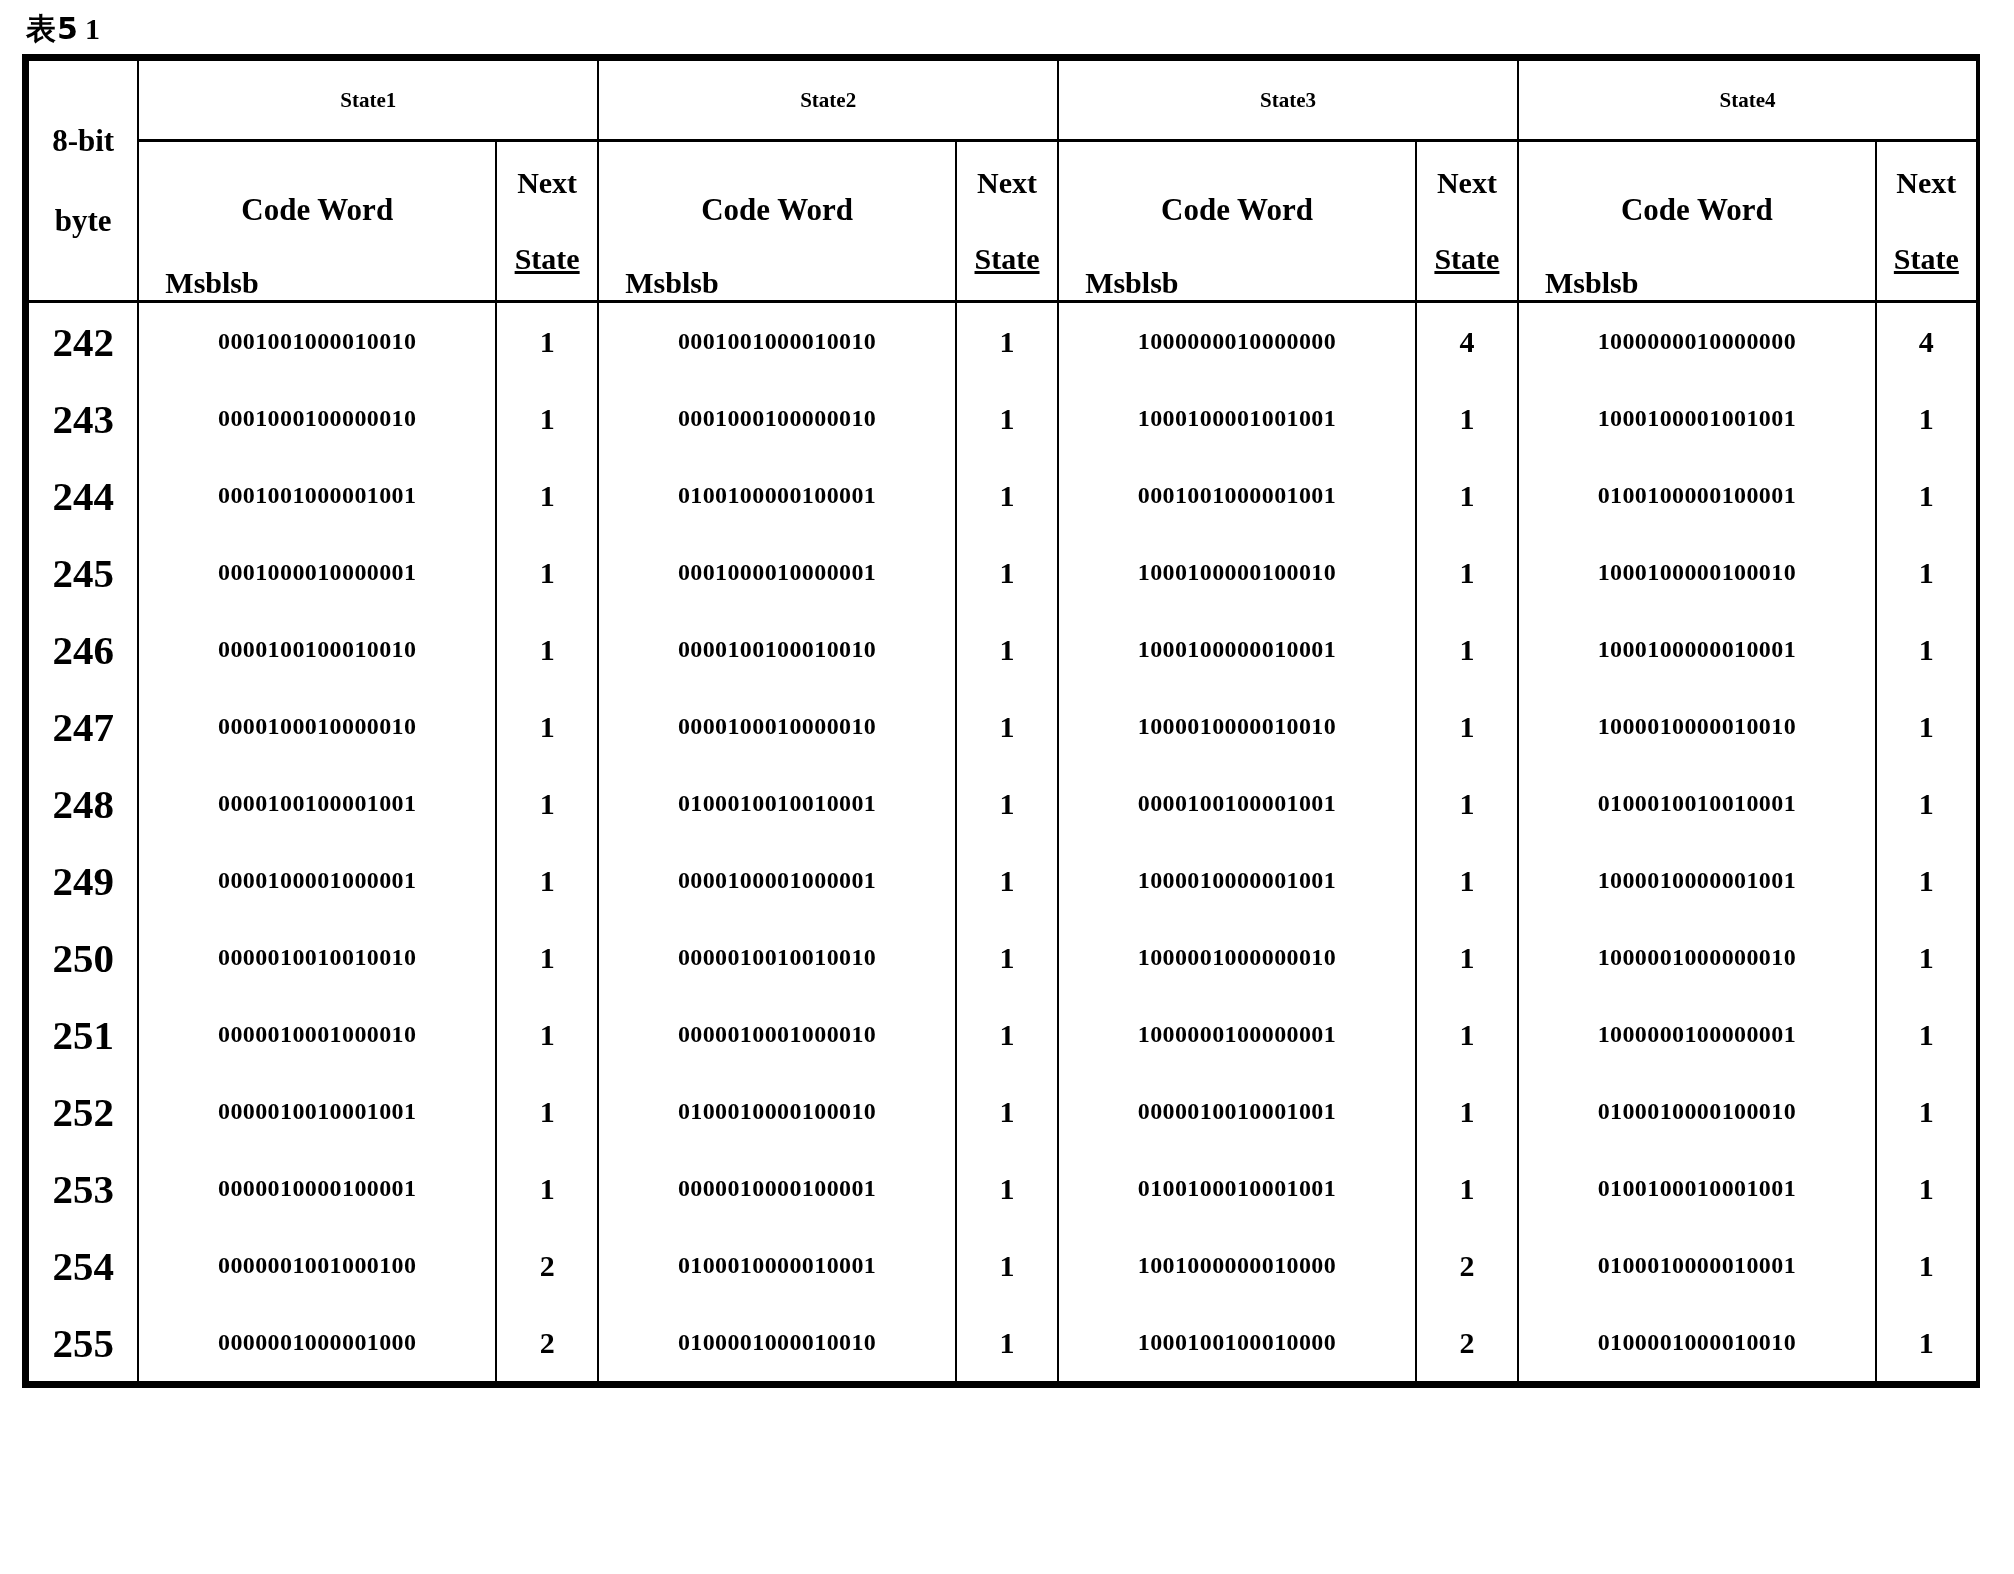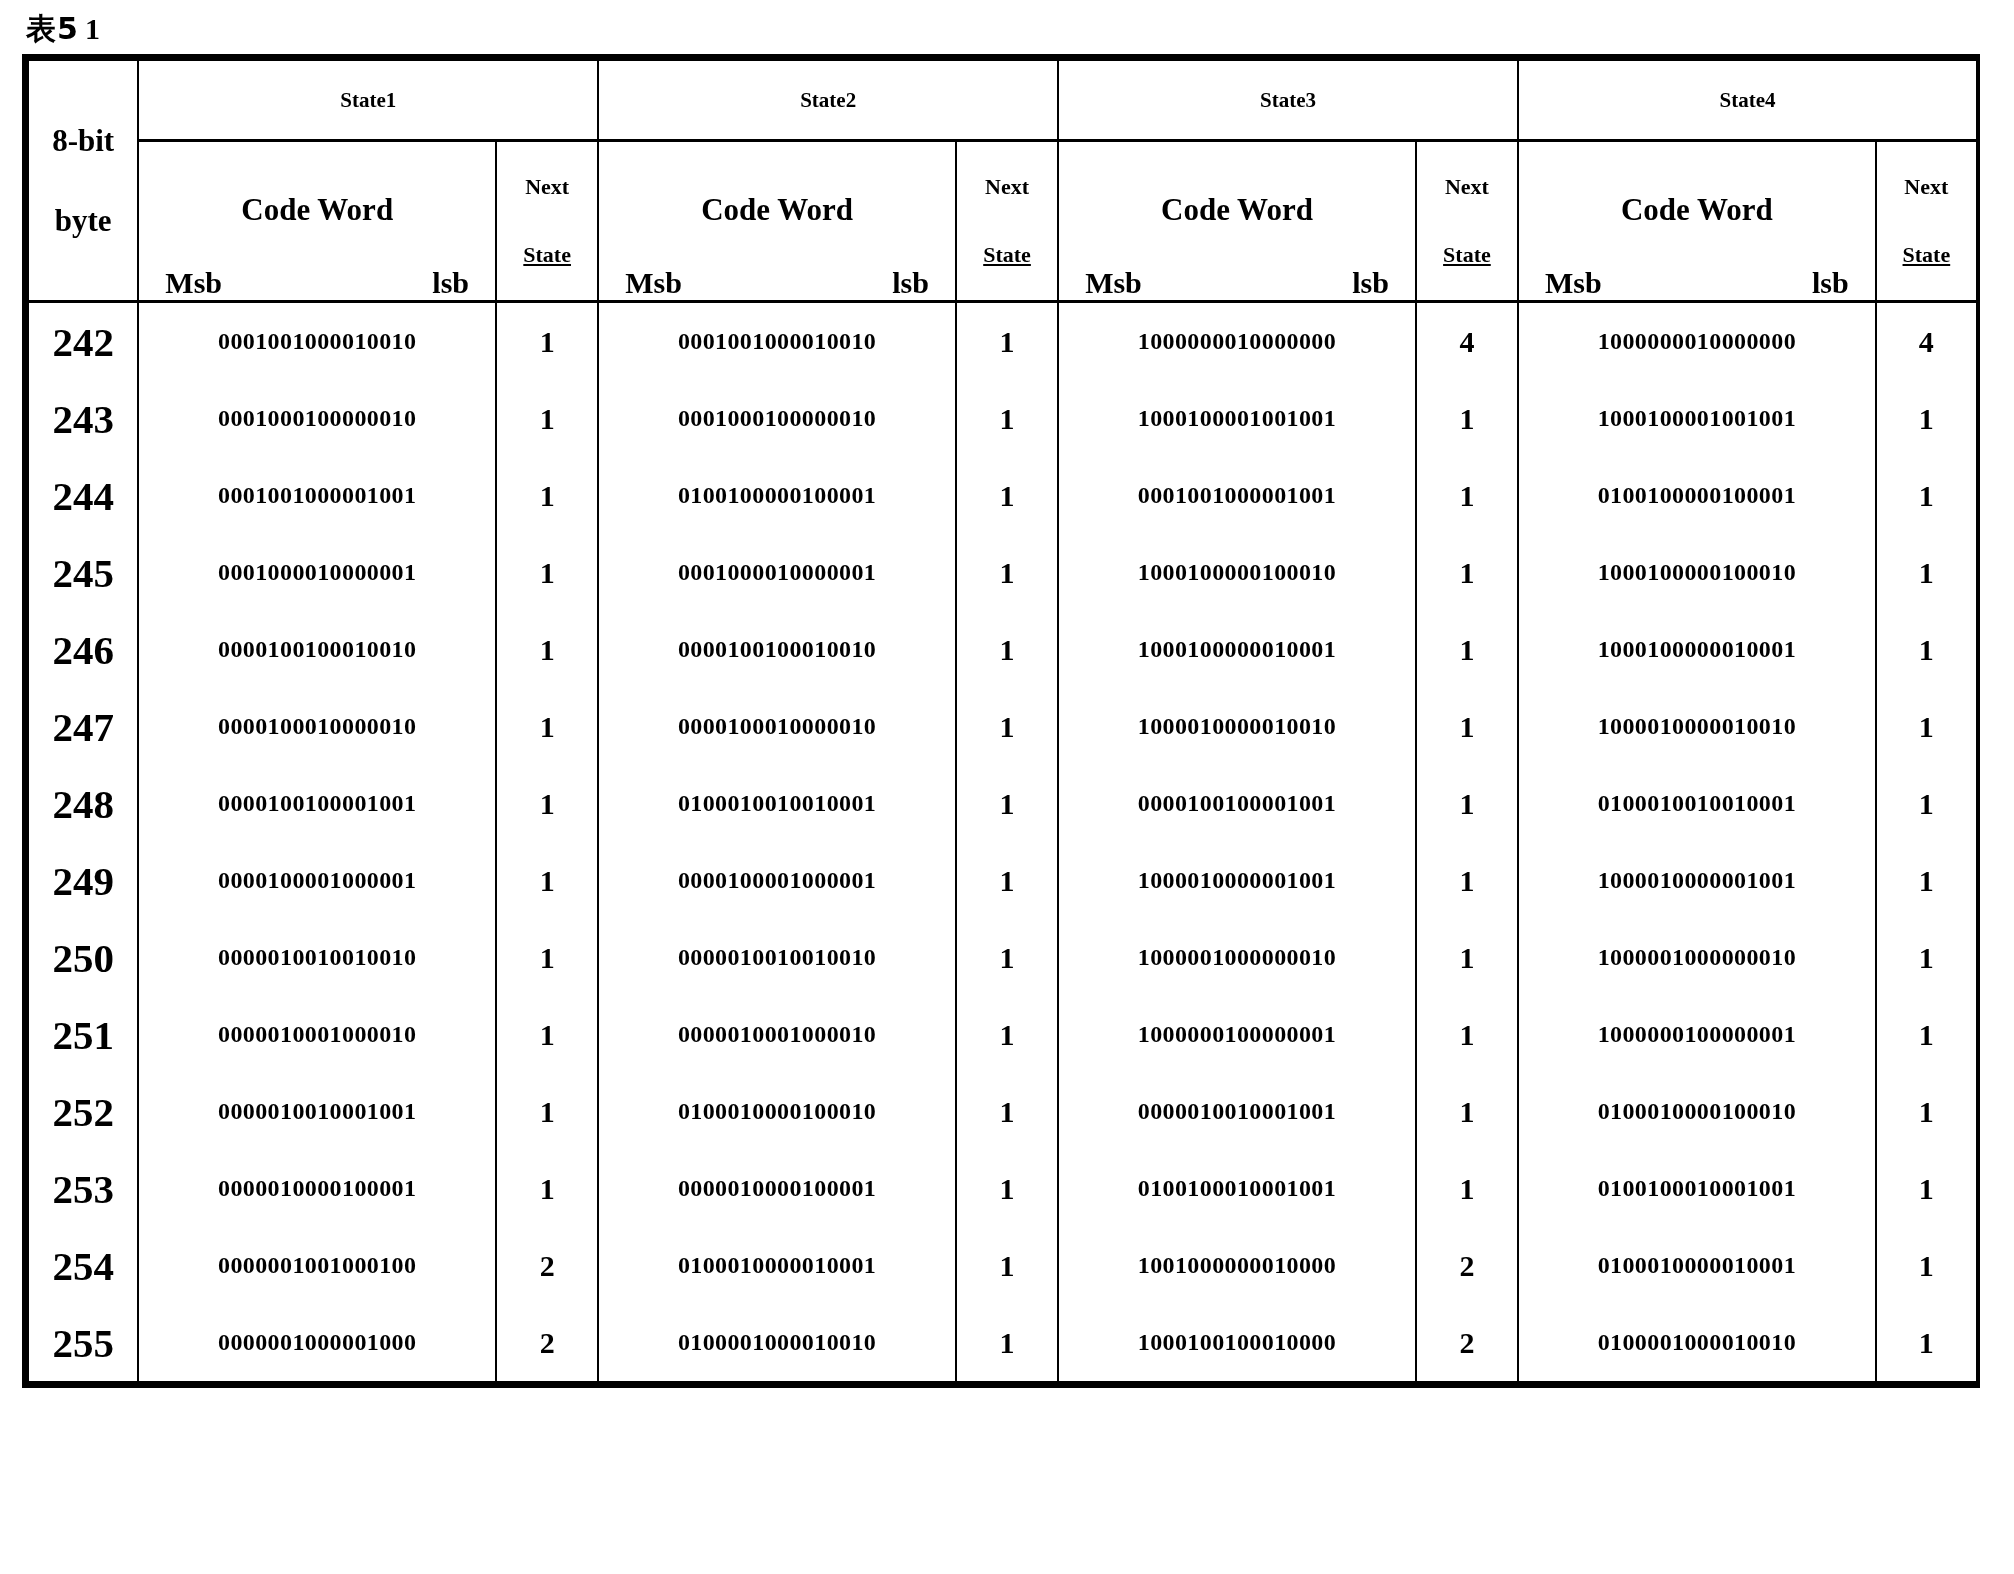--- a/index.html
+++ b/index.html
@@ -71,27 +71,26 @@
   .h-byte .l2 { display:block; }
   .h-cw {
     height: 138px;
     font-size: 31px;
     border-bottom: 3px solid #000 !important;
     position: relative;
   }
   .h-cw .title { display:block; padding: 6px 0 0 0; text-align: center; margin-top: 44px; }
   .h-cw .mslrow {
     display: flex;
-    justify-content: space-between;
     padding: 38px 26px 0 26px;
     font-size: 30px;
   }
   .h-next {
     height: 138px;
-    font-size: 22px;
+    font-size: 30px;
     border-bottom: 3px solid #000 !important;
     line-height: 1.0;
   }
   .h-next .n1 { display:block; padding-bottom: 46px; }
   .h-next .n2 { display:block;text-decoration:underline; }
   
   td.byte {
     font-size: 41px;
     text-align: left;
     padding-left: 22px;

